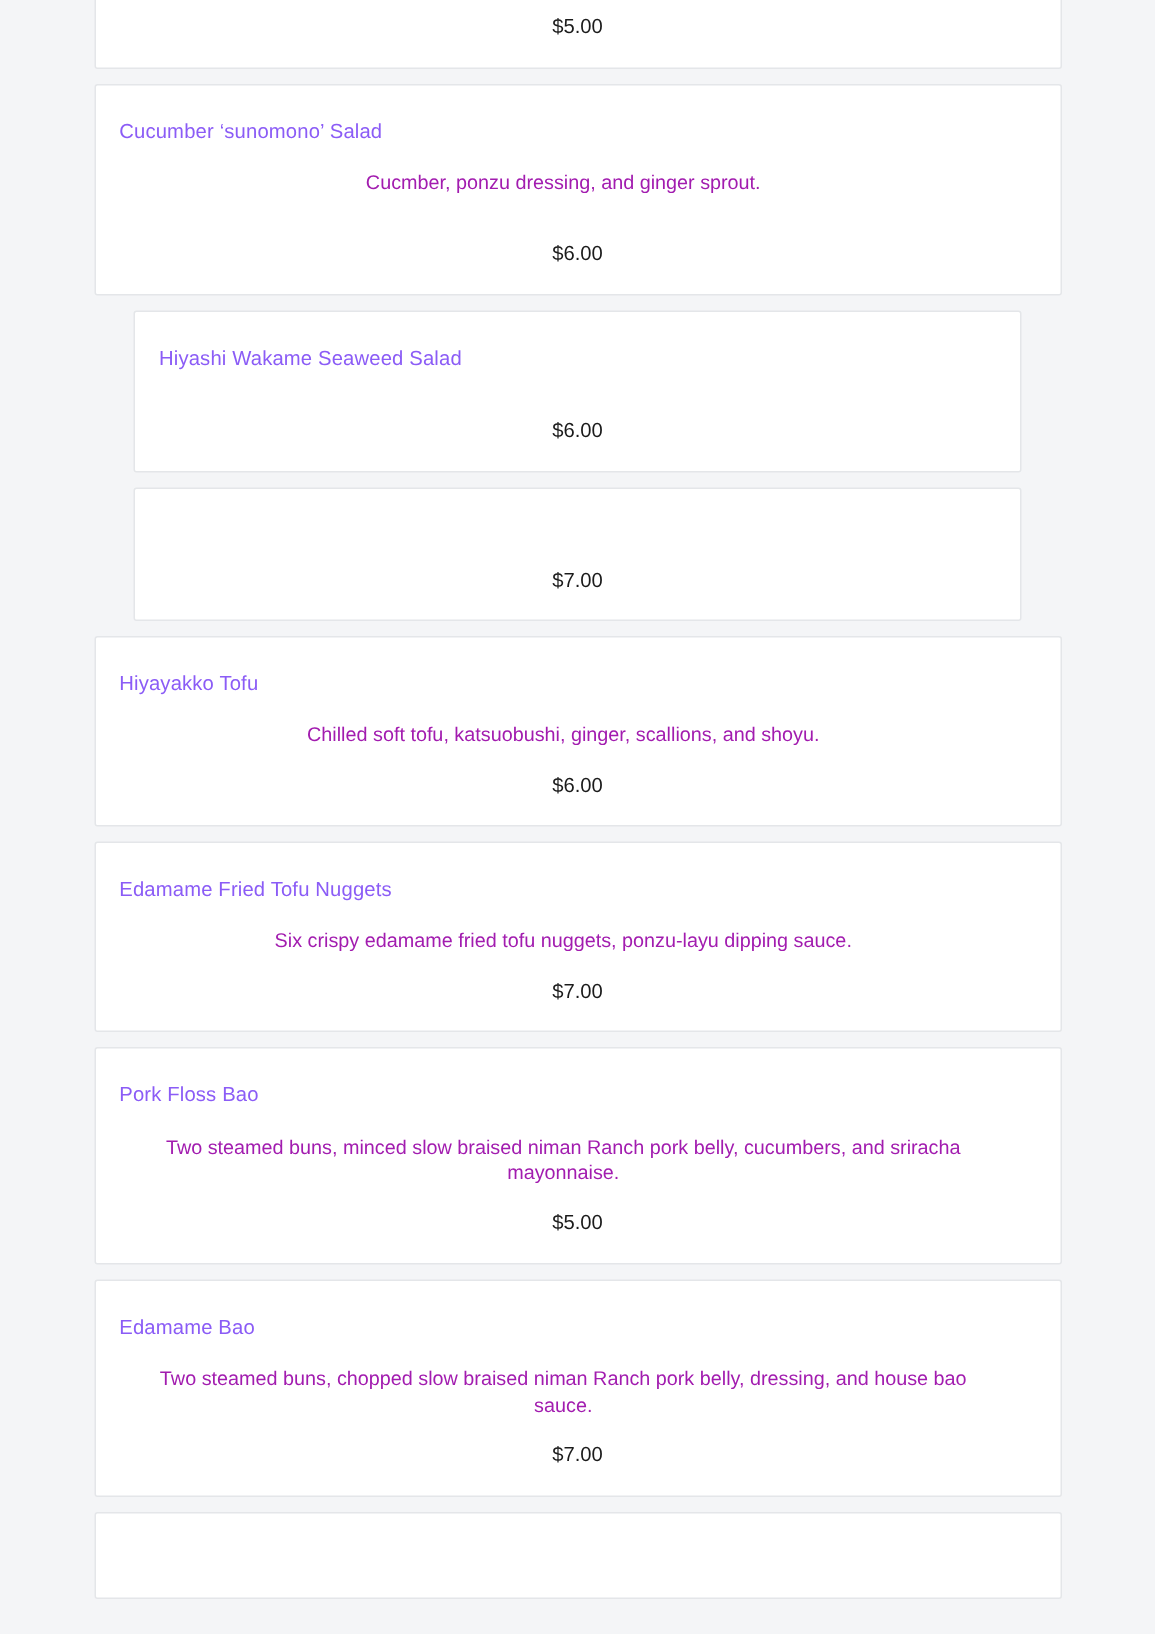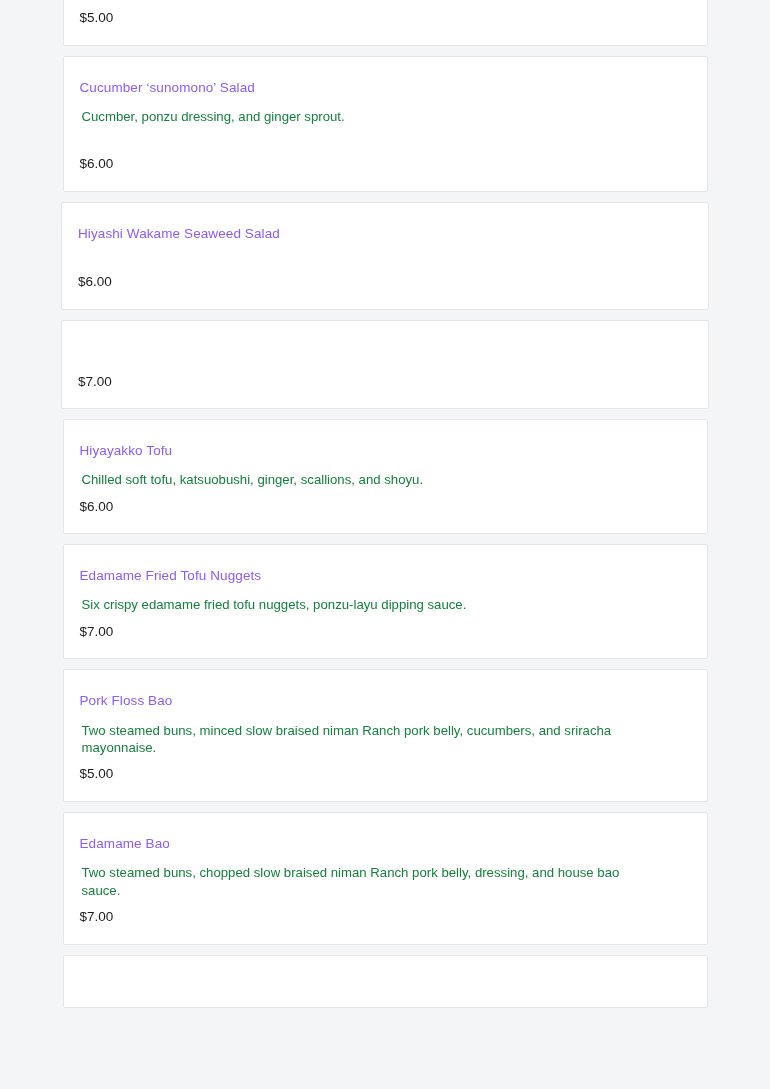--- a/index.html
+++ b/index.html
@@ -44,40 +44,42 @@
     font-weight: normal;
     color: #8b5cf6;
     line-height: 1.35;
     letter-spacing: 0.1px;
     margin: 0 0 11px 0;
   }
 
   .item-desc {
     font-size: 13.2px;
     font-weight: normal;
-    color: #15803d;
+    color: #a21caf;
     line-height: 1.32;
-    margin: 2px;
+    margin: 16px;
     max-width: 560px;
+    text-align: center;
   }
 
   .item-price {
     font-size: 13.5px;
     color: #1b1b1b;
     line-height: 1.3;
     margin: 0;
+    text-align: center;
   }
 
   
   .gap-wide .item-price { margin-top: 30px; }
   
   .gap-tight .item-price { margin-top: 9px; }
 
   .card-w-narrow { width: 645px; }
-  .card-w-wide   { width: 648px; }
+  .card-w-wide   { width: 592px; }
 
   .price-only { margin: 0; }
 </style>
 </head>
 <body>
 
 <div class="menu-list">
 
   <div class="menu-card clipped-top gap-wide card-w-narrow">
     <p class="item-price price-only">$5.00</p>

